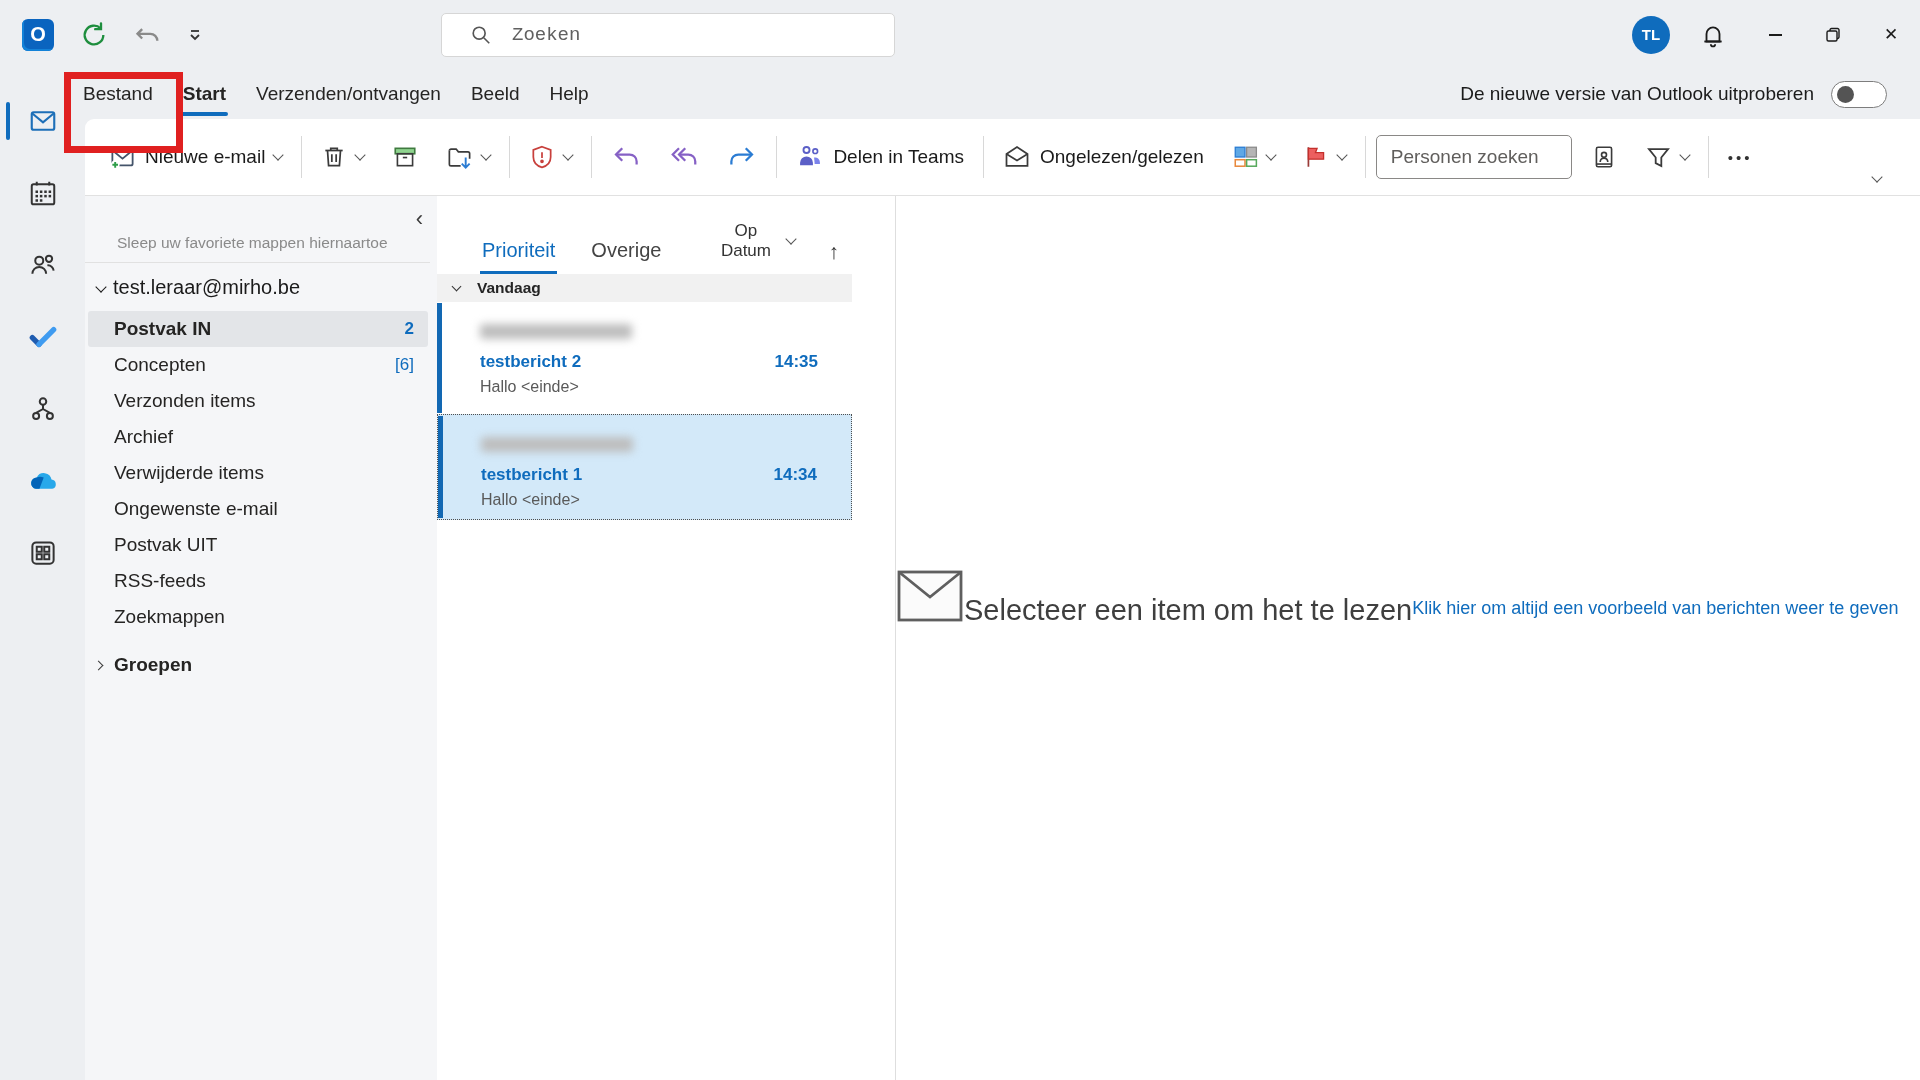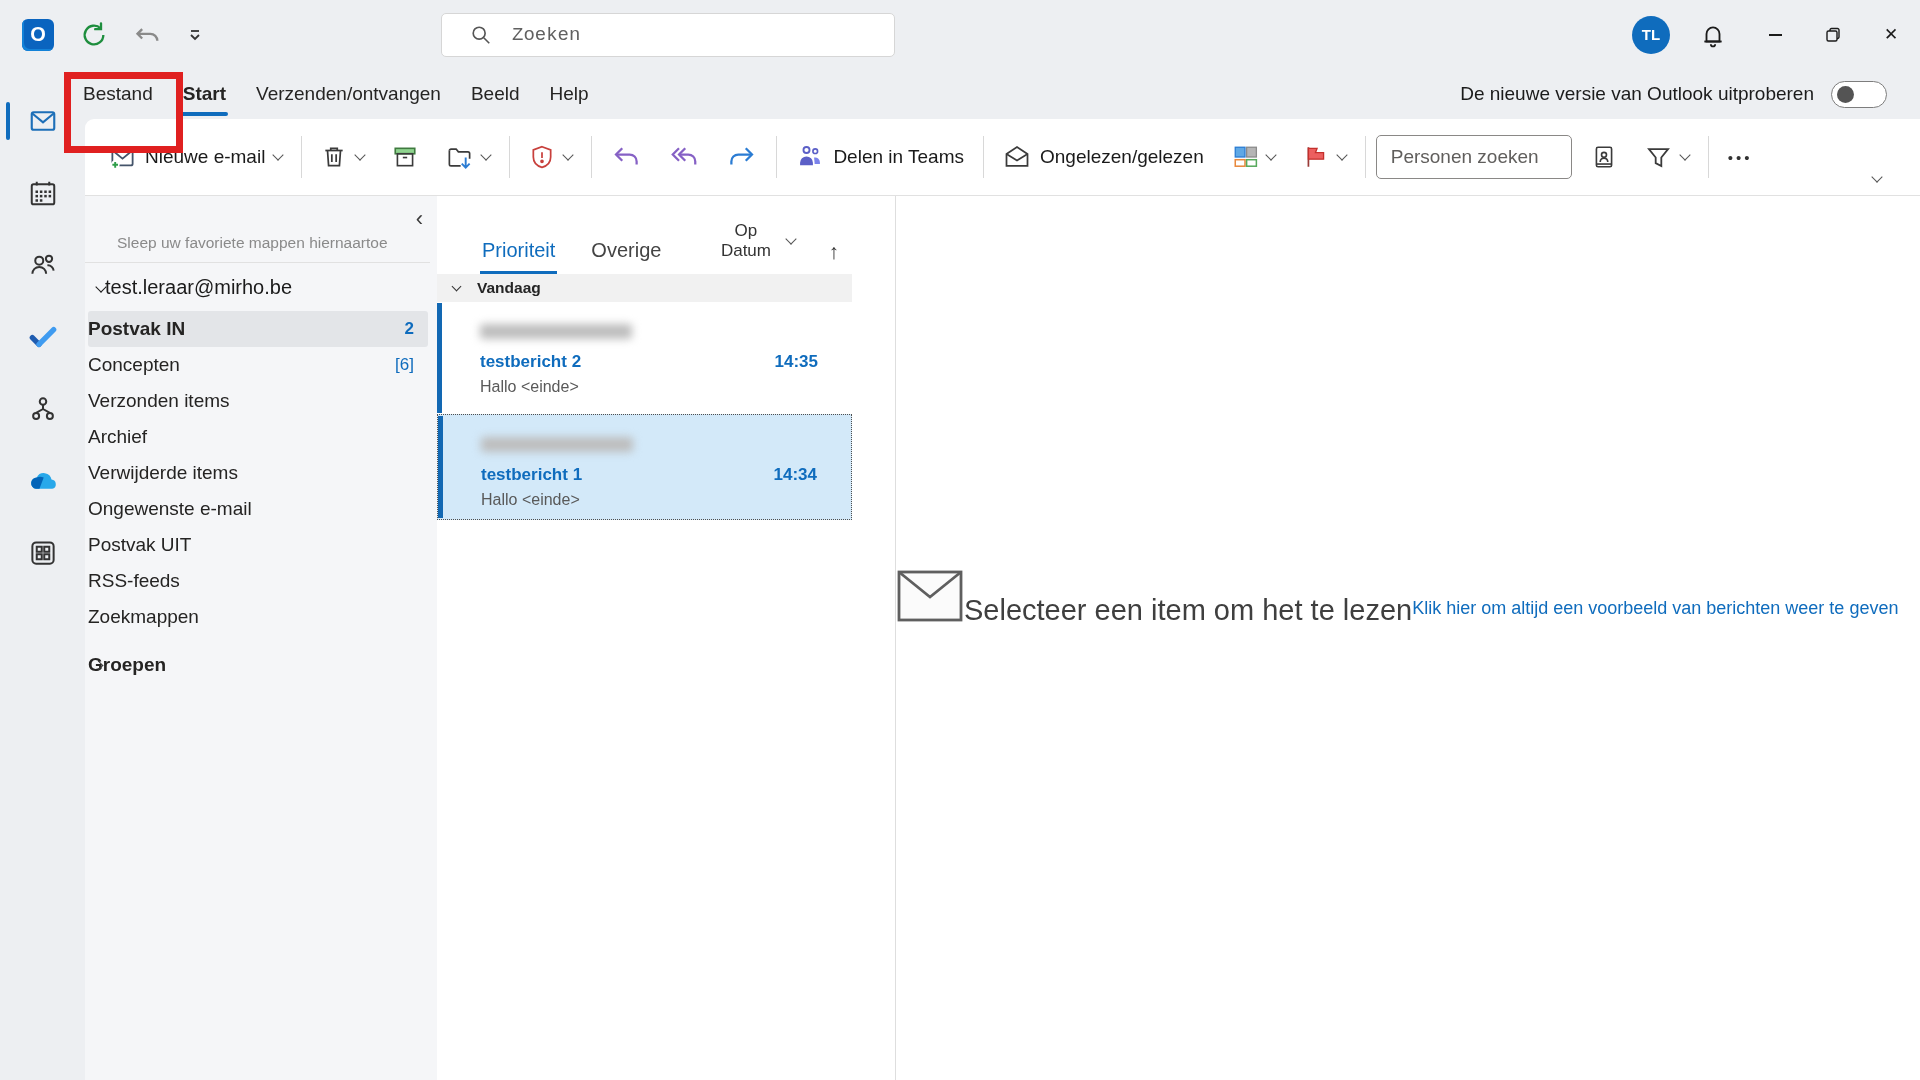--- a/index.html
+++ b/index.html
@@ -48,25 +48,25 @@
   .rail { position:absolute; left:0; top:69px; width:85px; bottom:0; display:flex; flex-direction:column; align-items:center; gap:0; }
   .rail-item { position:relative; width:85px; height:72px; display:flex; align-items:center; justify-content:center; background:none; border:none; cursor:pointer; }
   .rail-item.active::before { content:""; position:absolute; left:6px; top:17px; width:4px; height:38px; border-radius:2px; background:#0f6cbd; }
 
   
   .content { position:absolute; left:85px; top:196px; right:0; bottom:0; display:flex; }
   .folderpane { width:352px; background:#f5f6f8; position:relative; flex:0 0 auto; }
   .collapse-pane { position:absolute; right:14px; top:12px; font-size:22px; color:#3b3b3b; background:none; border:none; cursor:pointer; line-height:1; }
   .fav-hint { position:absolute; left:32px; top:38px; font-size:15.5px; color:#8a8a8a; }
   .fp-divider { position:absolute; left:0px; top:66px; width:345px; height:1px; background:#e1e1e1; }
-  .account-row { position:absolute; left:12px; top:80px; display:flex; align-items:center; cursor:pointer; }
+  .account-row { position:absolute; left:12px; top:80px; display:flex; align-items:center; gap:8px; cursor:pointer; }
   .account-row .chev { border-color:#1b1b1b; margin-top:-2px; }
   .account-name { font-size:20px; color:#1b1b1b; }
   .folders { position:absolute; left:3px; top:115px; width:340px; }
-  .folder-row { height:36px; display:flex; align-items:center; font-size:19px; color:#252423; cursor:pointer; position:relative; border-radius:3px; }
+  .folder-row { height:36px; display:flex; align-items:center; padding-left:26px; font-size:19px; color:#252423; cursor:pointer; position:relative; border-radius:3px; }
   .folder-row .exp { position:absolute; left:7px; width:7px; height:7px; border-right:1.6px solid #3b3b3b; border-bottom:1.6px solid #3b3b3b; transform:rotate(-45deg); }
   .folder-row.selected { background:#e3e5e8; font-weight:bold; }
   .folder-count { margin-left:auto; margin-right:14px; color:#0f6cbd; font-size:17px; }
   .folder-count.b { font-weight:bold; }
   .groups-row { margin-top:12px; font-weight:bold; }
 
   
   .msglist { width:459px; background:#fff; position:relative; flex:0 0 auto; border-right:1px solid #dedede; }
   .tabs-row { display:flex; align-items:flex-end; padding:28px 0 0 43px; height:78px; }
   .tab { font-size:20px; background:none; border:none; cursor:pointer; padding:0 2px 12px 2px; font-family:"Liberation Sans",sans-serif; color:#444; margin-right:32px; }

